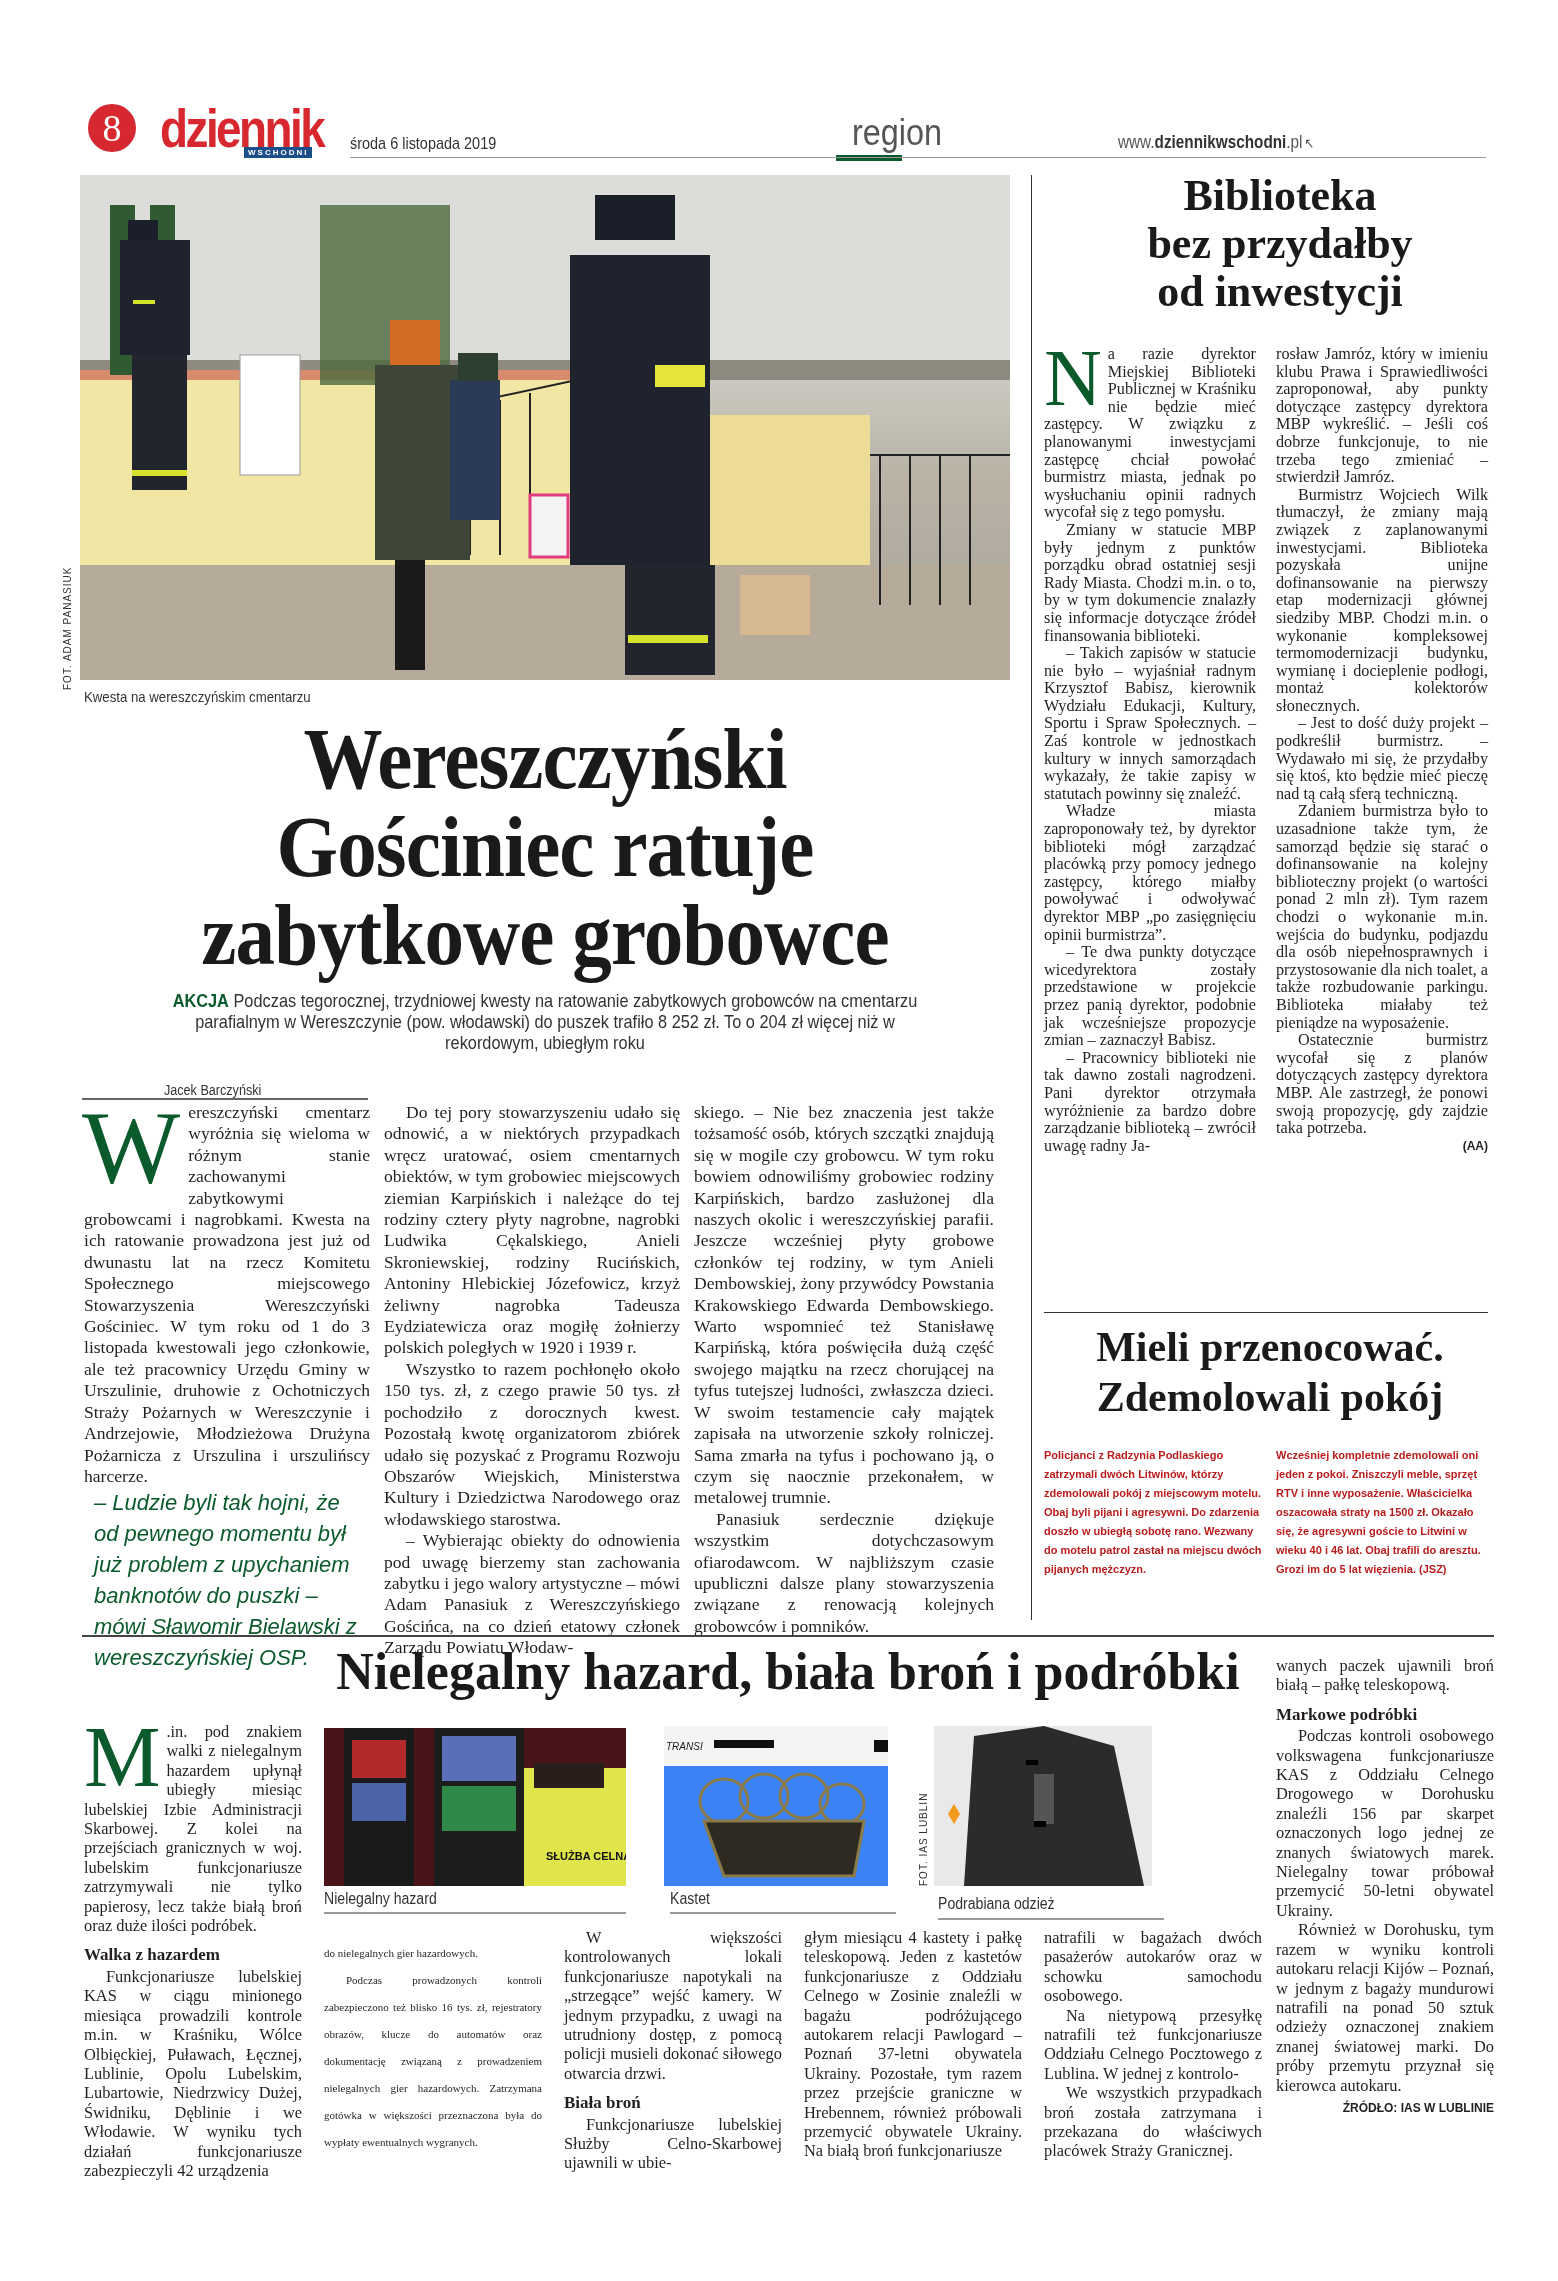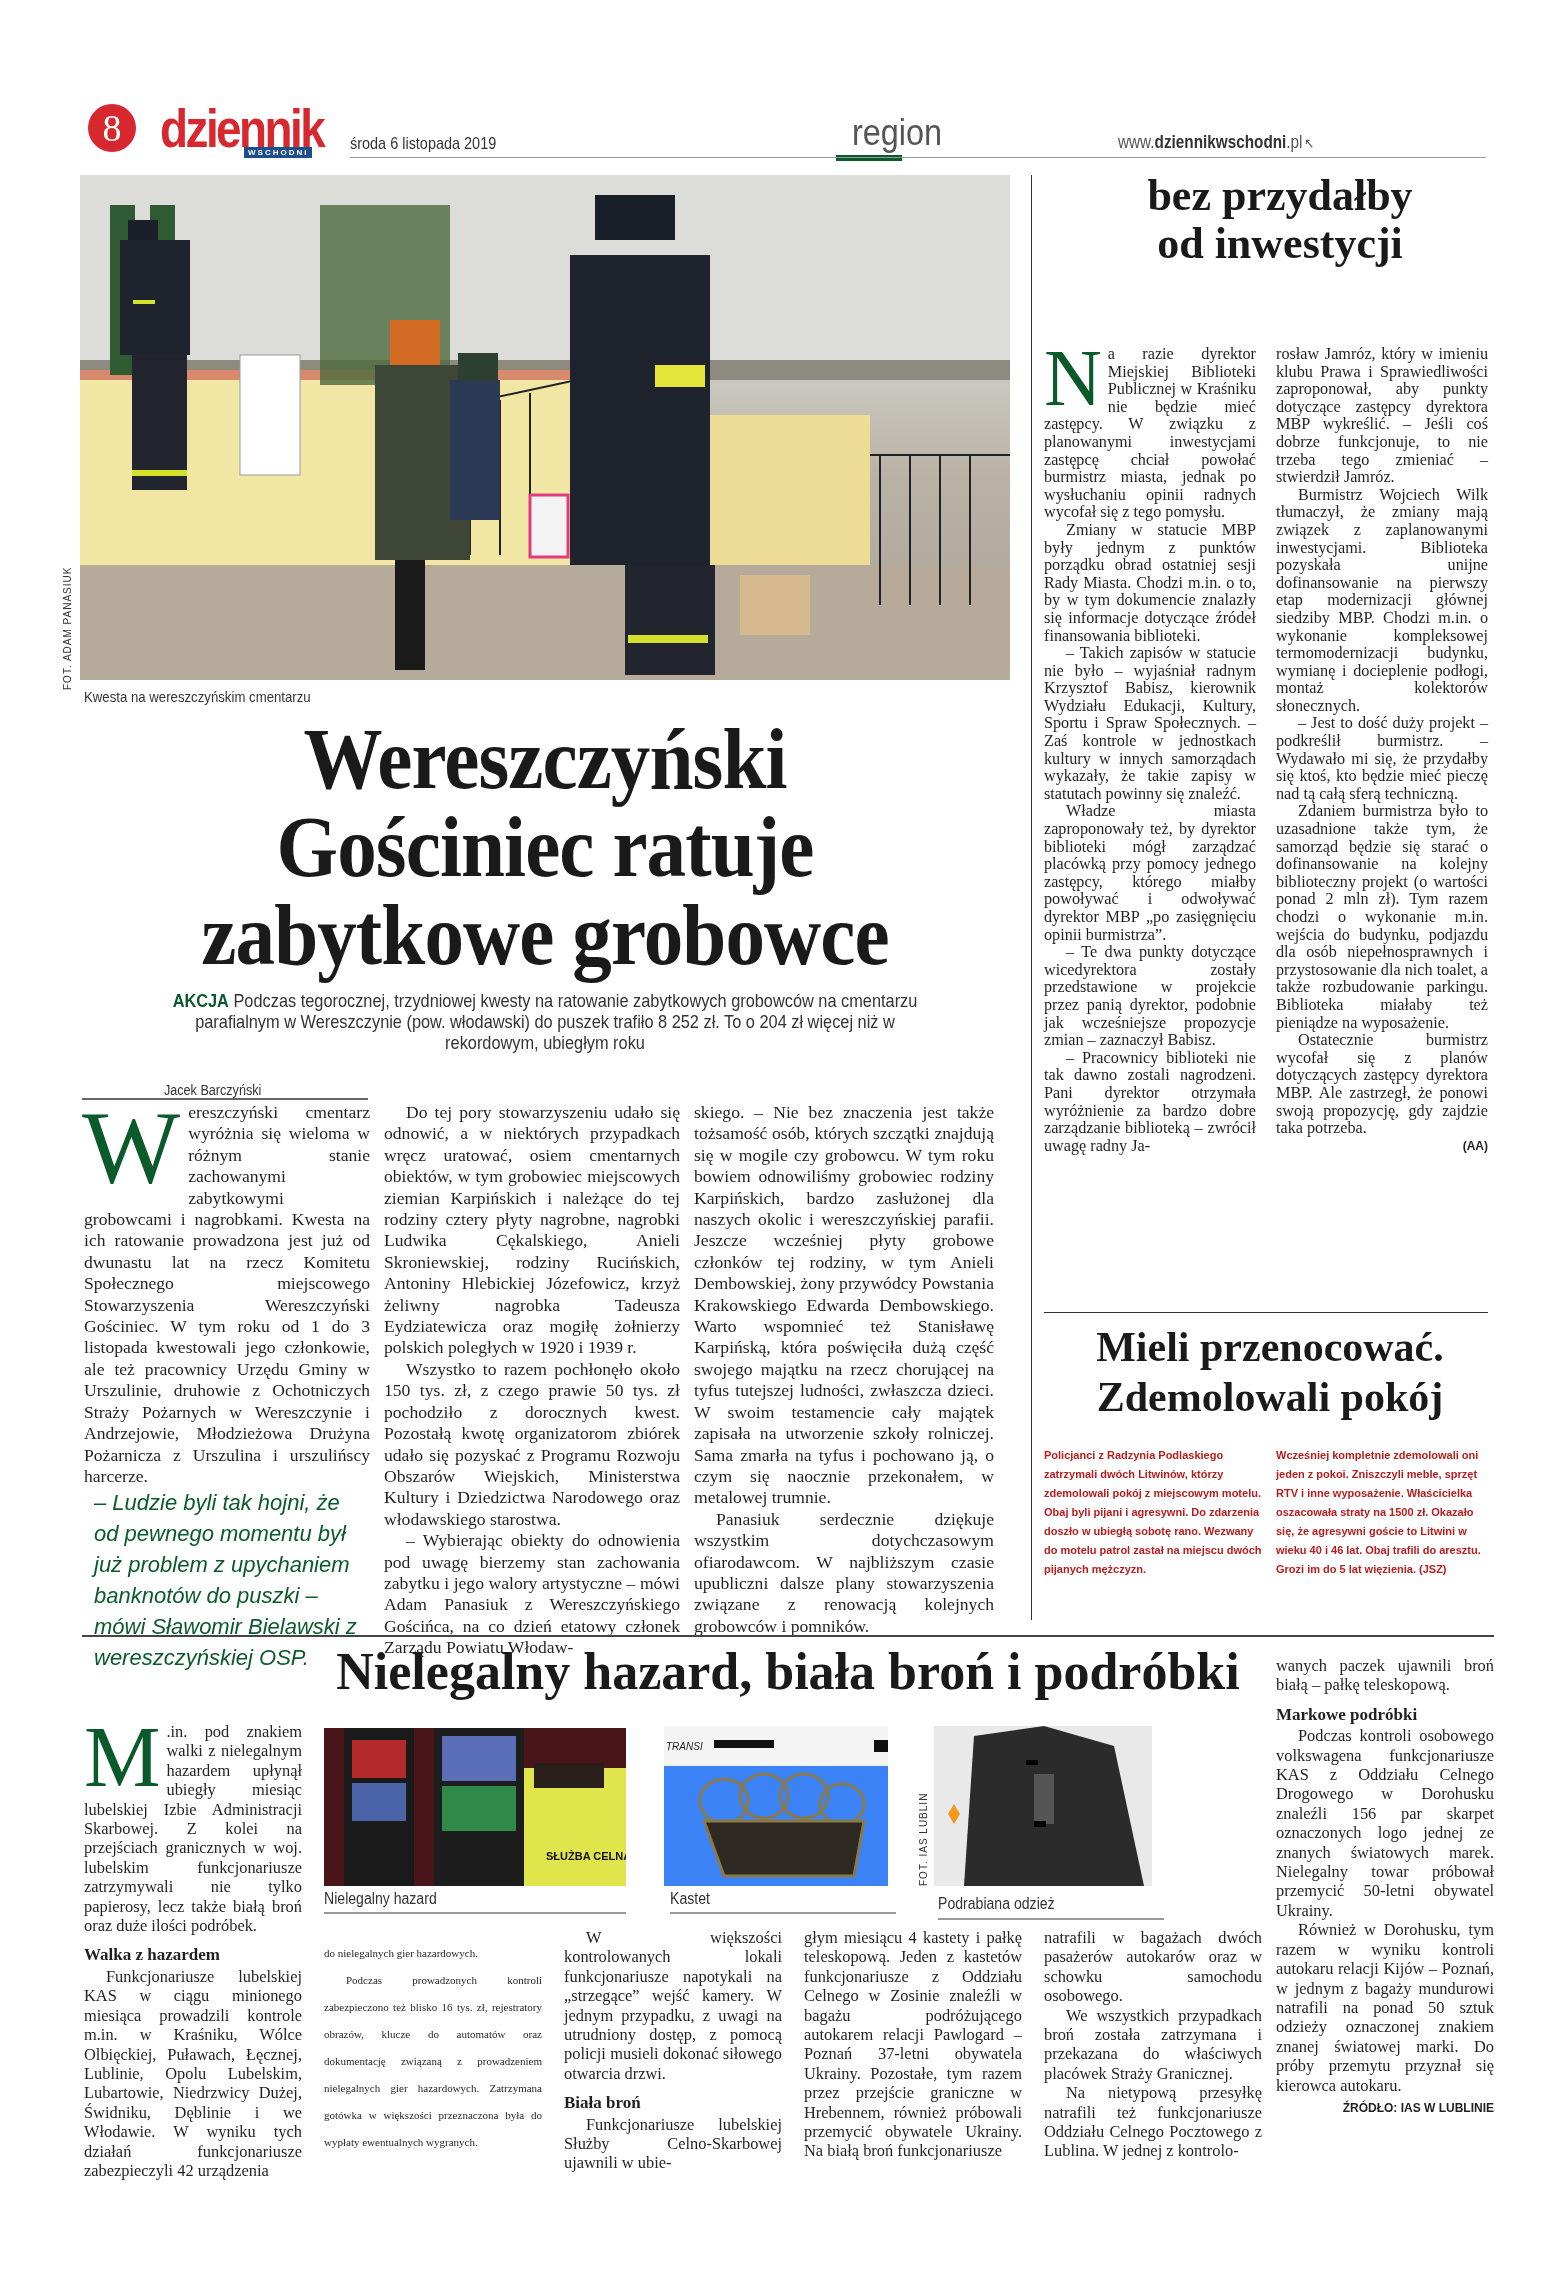--- a/index.html
+++ b/index.html
@@ -132,20 +132,21 @@
 </div>
 
 <div class="abs serif-body" style="left:694px;top:1102px;width:300px;">
   <p class="noindent">skiego. – Nie bez znaczenia jest także tożsamość osób, których szczątki znajdują się w mogile czy grobowcu. W tym roku bowiem odnowiliśmy grobowiec rodziny Karpińskich, bardzo zasłużonej dla naszych okolic i wereszczyńskiej parafii. Jeszcze wcześniej płyty grobowe członków tej rodziny, w tym Anieli Dembowskiej, żony przywódcy Powstania Krakowskiego Edwarda Dembowskiego. Warto wspomnieć też Stanisławę Karpińską, która poświęciła dużą część swojego majątku na rzecz chorującej na tyfus tutejszej ludności, zwłaszcza dzieci. W swoim testamencie cały majątek zapisała na utworzenie szkoły rolniczej. Sama zmarła na tyfus i pochowano ją, o czym się naocznie przekonałem, w metalowej trumnie.</p>
   <p>Panasiuk serdecznie dziękuje wszystkim dotychczasowym ofiarodawcom. W najbliższym czasie upubliczni dalsze plany stowarzyszenia związane z renowacją kolejnych grobowców i pomników.</p>
 </div>
 
 <div class="abs vrule" style="left:1031px;top:175px;height:1445px;"></div>
 
 <div class="abs title-right" style="left:1040px;top:172px;width:480px;font-size:44px;line-height:48px;">
+  <div>Biblioteka</div>
   <div>bez przydałby</div>
   <div>od inwestycji</div>
 </div>
 
 <div class="abs serif-body" style="left:1044px;top:346px;width:212px;font-size:16.2px;line-height:17.6px;">
   <span class="dropcap" style="font-size:80px;line-height:60px;margin:2px 6px 0 0;">N</span>
   <p class="noindent">a razie dyrektor Miejskiej Biblioteki Publicznej w Kraśniku nie będzie mieć zastępcy. W związku z planowanymi inwestycjami zastępcę chciał powołać burmistrz miasta, jednak po wysłuchaniu opinii radnych wycofał się z tego pomysłu.</p>
   <p>Zmiany w statucie MBP były jednym z punktów porządku obrad ostatniej sesji Rady Miasta. Chodzi m.in. o to, by w tym dokumencie znalazły się informacje dotyczące źródeł finansowania biblioteki.</p>
   <p>– Takich zapisów w statucie nie było – wyjaśniał radnym Krzysztof Babisz, kierownik Wydziału Edukacji, Kultury, Sportu i Spraw Społecznych. – Zaś kontrole w jednostkach kultury w innych samorządach wykazały, że takie zapisy w statutach powinny się znaleźć.</p>
   <p>Władze miasta zaproponowały też, by dyrektor biblioteki mógł zarządzać placówką przy pomocy jednego zastępcy, którego miałby powoływać i odwoływać dyrektor MBP „po zasięgnięciu opinii burmistrza”.</p>
@@ -242,22 +243,22 @@
   <div class="subhead">Biała broń</div>
   <p>Funkcjonariusze lubelskiej Służby Celno-Skarbowej ujawnili w ubie-</p>
 </div>
 
 <div class="abs serif-body" style="left:804px;top:1928px;width:218px;font-size:16.4px;line-height:19.4px;">
   <p class="noindent">głym miesiącu 4 kastety i pałkę teleskopową. Jeden z kastetów funkcjonariusze z Oddziału Celnego w Zosinie znaleźli w bagażu podróżującego autokarem relacji Pawlogard – Poznań 37-letni obywatela Ukrainy. Pozostałe, tym razem przez przejście graniczne w Hrebennem, również próbowali przemycić obywatele Ukrainy. Na białą broń funkcjonariusze</p>
 </div>
 
 <div class="abs serif-body" style="left:1044px;top:1928px;width:218px;font-size:16.4px;line-height:19.4px;">
   <p class="noindent">natrafili w bagażach dwóch pasażerów autokarów oraz w schowku samochodu osobowego.</p>
+  <p>Na nietypową przesyłkę natrafili też funkcjonariusze Oddziału Celnego Pocztowego z Lublina. W jednej z kontrolo-</p>
   <p>We wszystkich przypadkach broń została zatrzymana i przekazana do właściwych placówek Straży Granicznej.</p>
-  <p>Na nietypową przesyłkę natrafili też funkcjonariusze Oddziału Celnego Pocztowego z Lublina. W jednej z kontrolo-</p>
 </div>
 
 <div class="abs serif-body" style="left:1276px;top:1656px;width:218px;font-size:16.4px;line-height:19.4px;">
   <p class="noindent">wanych paczek ujawnili broń białą – pałkę teleskopową.</p>
   <div class="subhead">Markowe podróbki</div>
   <p>Podczas kontroli osobowego volkswagena funkcjonariusze KAS z Oddziału Celnego Drogowego w Dorohusku znaleźli 156 par skarpet oznaczonych logo jednej ze znanych światowych marek. Nielegalny towar próbował przemycić 50-letni obywatel Ukrainy.</p>
   <p>Również w Dorohusku, tym razem w wyniku kontroli autokaru relacji Kijów – Poznań, w jednym z bagaży mundurowi natrafili na ponad 50 sztuk odzieży oznaczonej znakiem znanej światowej marki. Do próby przemytu przyznał się kierowca autokaru.</p>
   <div class="signature" style="margin-top:4px;">ŹRÓDŁO: IAS W LUBLINIE</div>
 </div>
 

